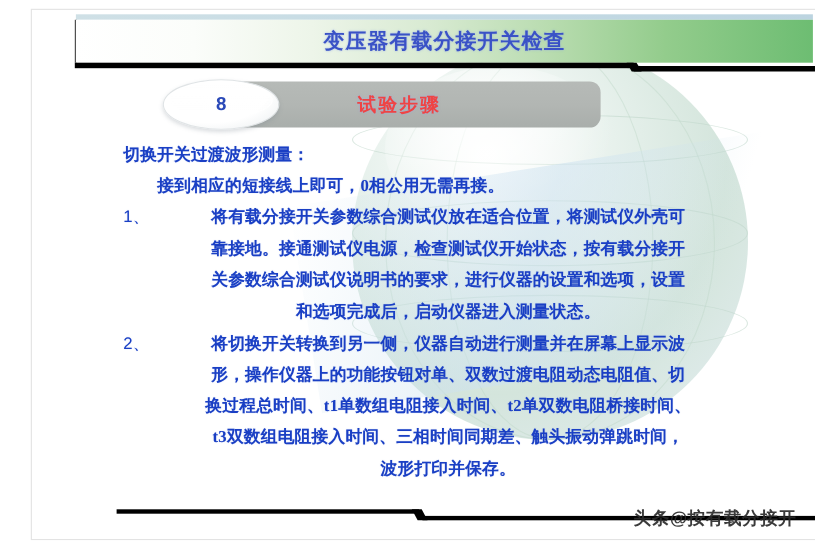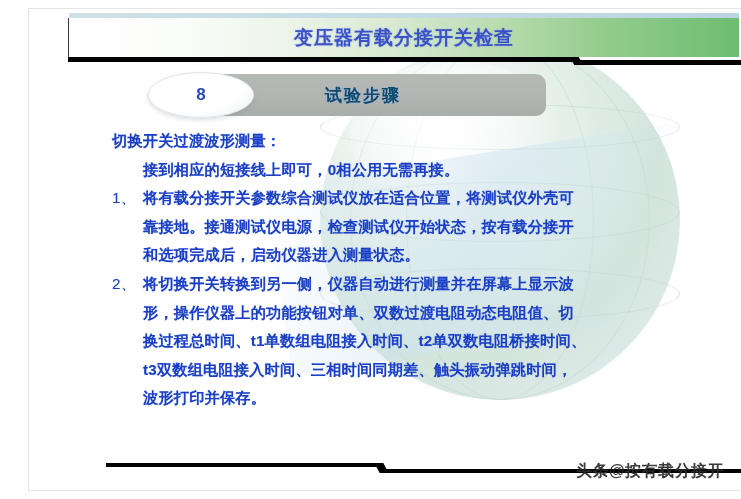--- a/index.html
+++ b/index.html
@@ -180,21 +180,21 @@
     left: 160px;
     top: 74px;
     width: 366px;
     height: 42px;
     display: flex;
     align-items: center;
     justify-content: center;
     font-size: 17px;
     font-weight: bold;
     letter-spacing: 2px;
-    color: #0c4a6e;
+    color: #ef4444;
     text-shadow: 0 0 2px rgba(150,170,235,0.7);
     white-space: nowrap;
     font-family: Liberation Serif, serif;
   }
   .badge-oval {
     position: absolute;
     left: 128px;
     top: 72px;
     width: 106px;
     height: 46px;
@@ -235,31 +235,31 @@
     left: 92px;
     top: 127px;
     width: 560px;
     color: #1a3fc4;
     font-size: 15.2px;
     font-weight: bold;
     line-height: 28.6px;
     letter-spacing: 0.2px;
     text-shadow: 0 0 1px rgba(120,150,225,0.55);
   }
-  .p-line { white-space: nowrap; }
+  .p-line { white-space: nowrap; font-family: Liberation Serif, serif; }
   .p-indent { padding-left: 31px; }
   .p-hang { padding-left: 0px; }
   .num-item { display: flex; }
   .num-marker {
     width: 31px;
     flex: 0 0 31px;
     font-weight: normal;
     color: #1a3fc4;
   }
-  .num-body { flex: 1 1 auto; }
+  .num-body { flex: 1 1 auto; text-align: center; }
 
   
   .foot-rule-a {
     position: absolute;
     left: 86px;
     top: 463px;
     width: 275px;
     height: 4px;
     background: #000000;
   }
@@ -332,20 +332,21 @@
 
     <div class="p-line p-hang">切换开关过渡波形测量：</div>
 
     <div class="p-line p-indent">接到相应的短接线上即可，0相公用无需再接。</div>
 
     <div class="num-item">
       <div class="num-marker">1、</div>
       <div class="num-body">
         <div class="p-line">将有载分接开关参数综合测试仪放在适合位置，将测试仪外壳可</div>
         <div class="p-line">靠接地。接通测试仪电源，检查测试仪开始状态，按有载分接开</div>
+        <div class="p-line">关参数综合测试仪说明书的要求，进行仪器的设置和选项，设置</div>
         <div class="p-line">和选项完成后，启动仪器进入测量状态。</div>
       </div>
     </div>
 
     <div class="num-item">
       <div class="num-marker">2、</div>
       <div class="num-body">
         <div class="p-line">将切换开关转换到另一侧，仪器自动进行测量并在屏幕上显示波</div>
         <div class="p-line">形，操作仪器上的功能按钮对单、双数过渡电阻动态电阻值、切</div>
         <div class="p-line">换过程总时间、t1单数组电阻接入时间、t2单双数电阻桥接时间、</div>

